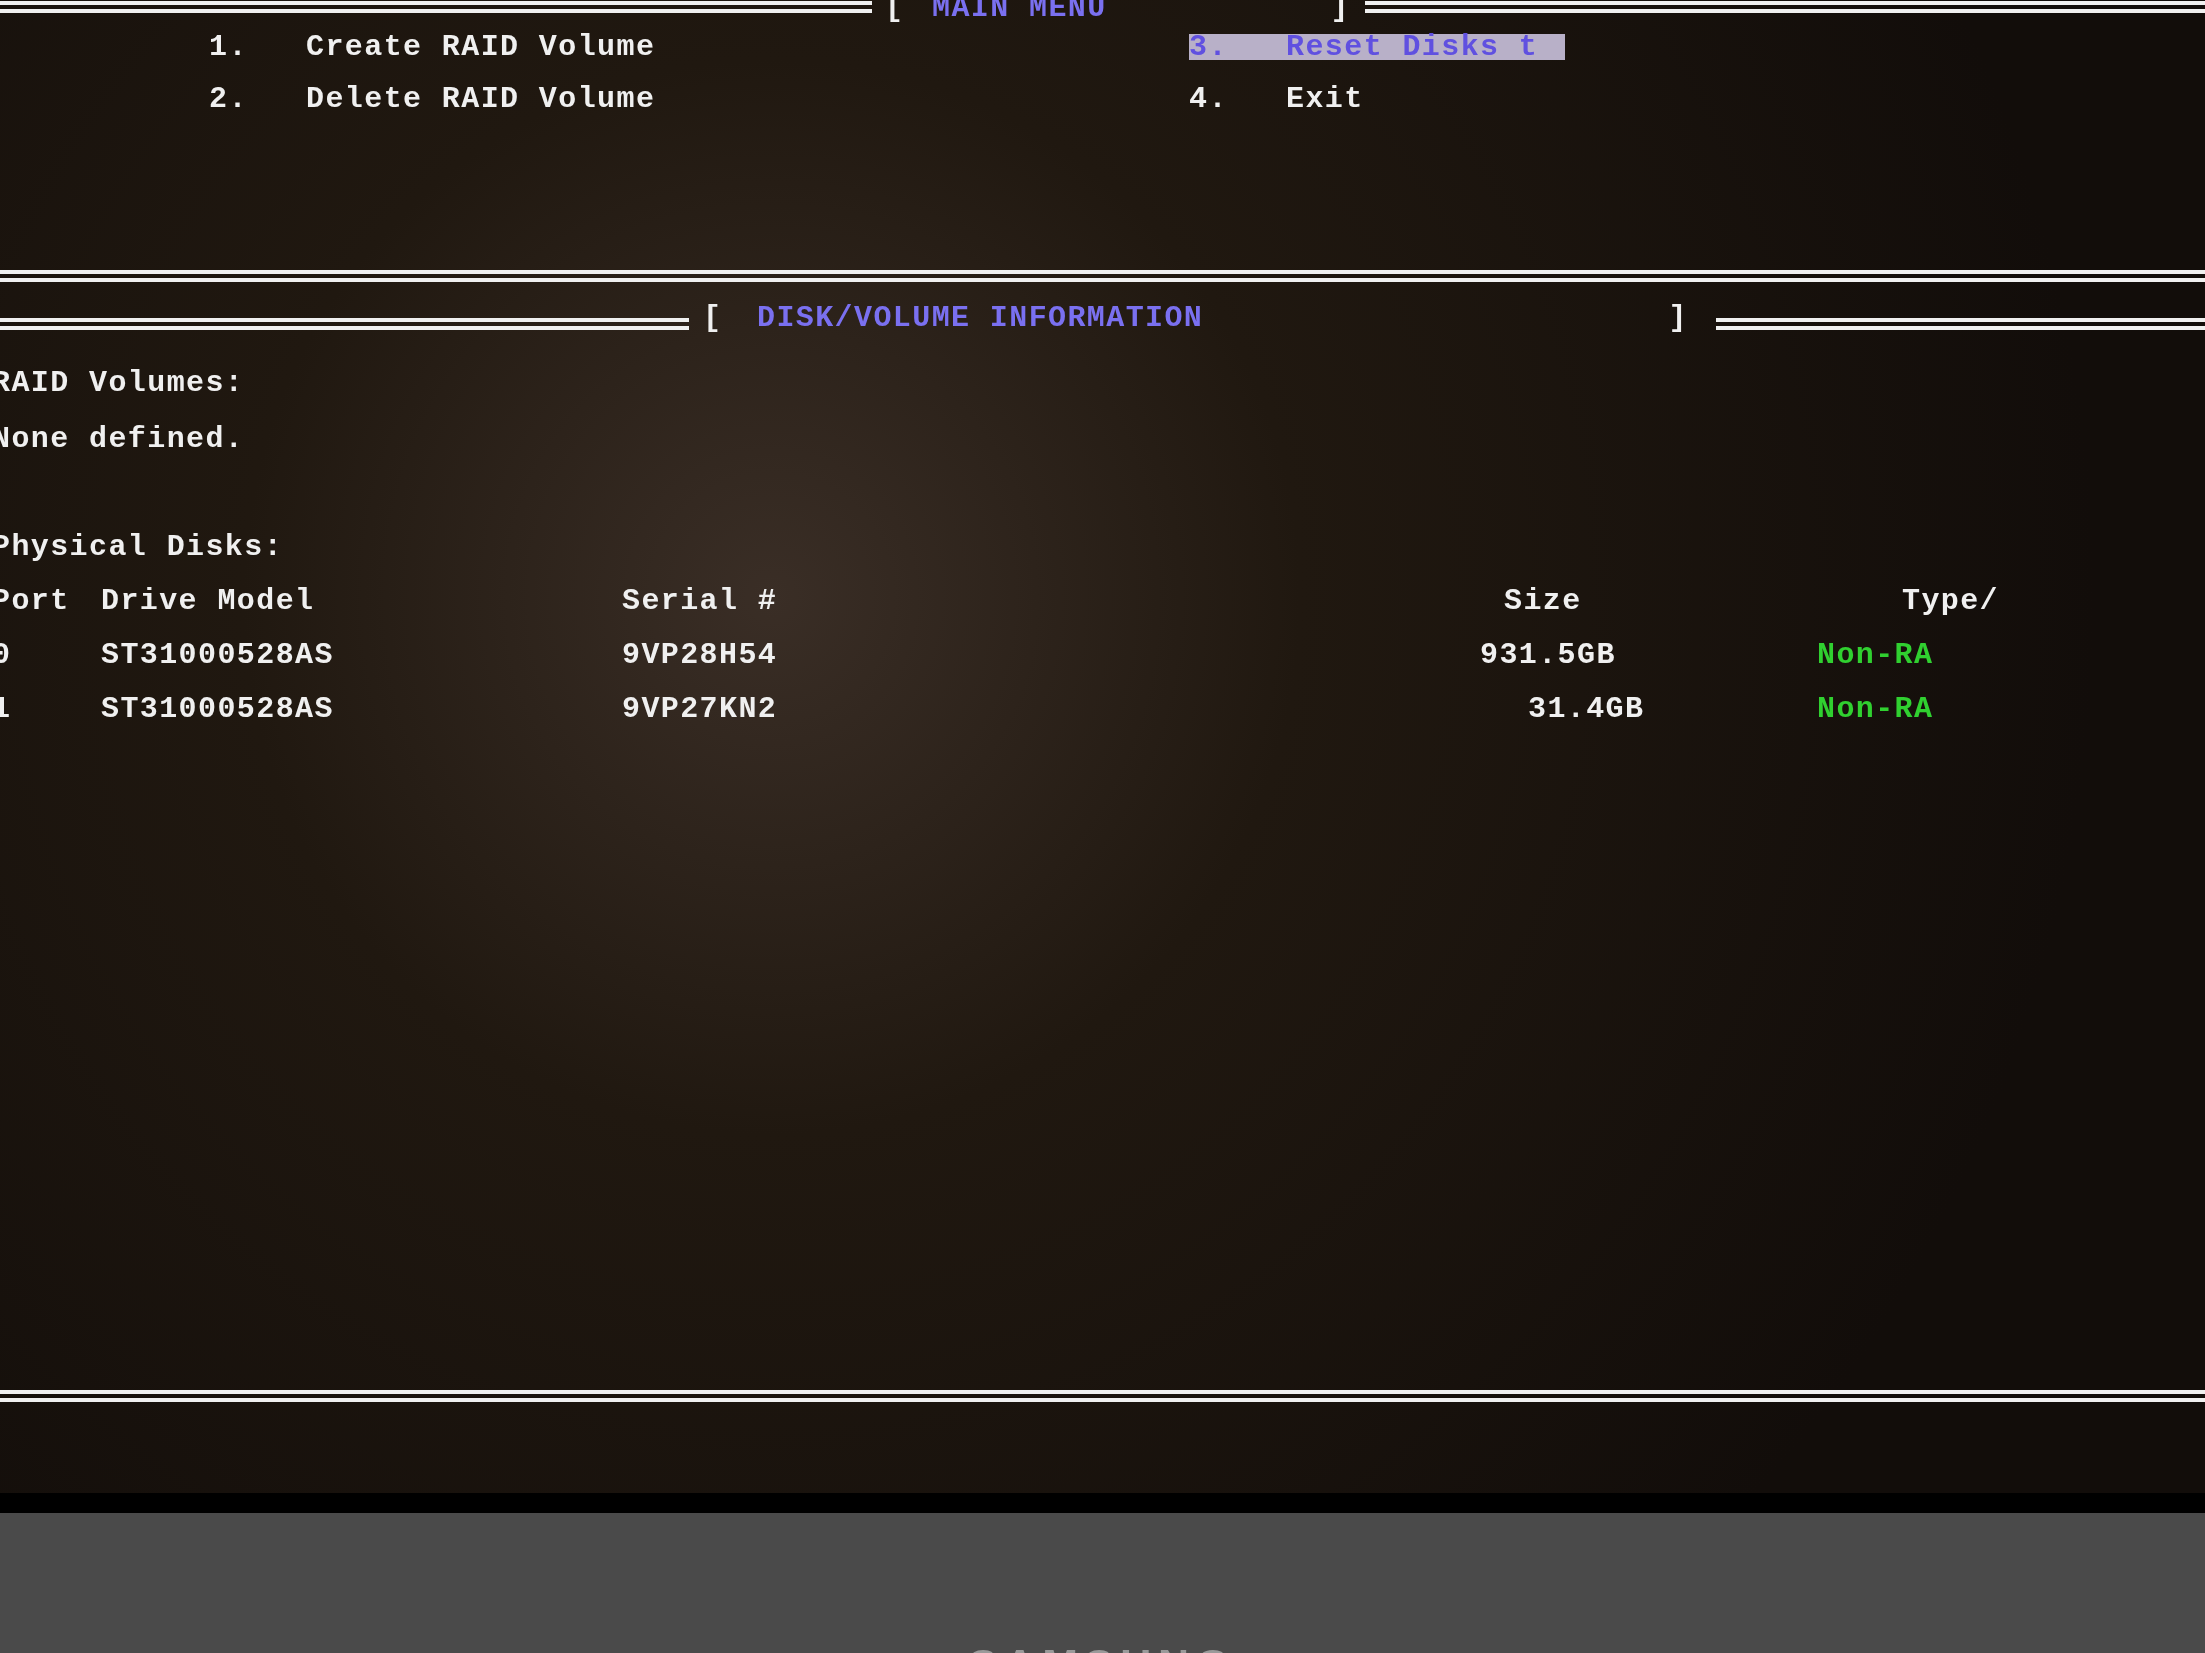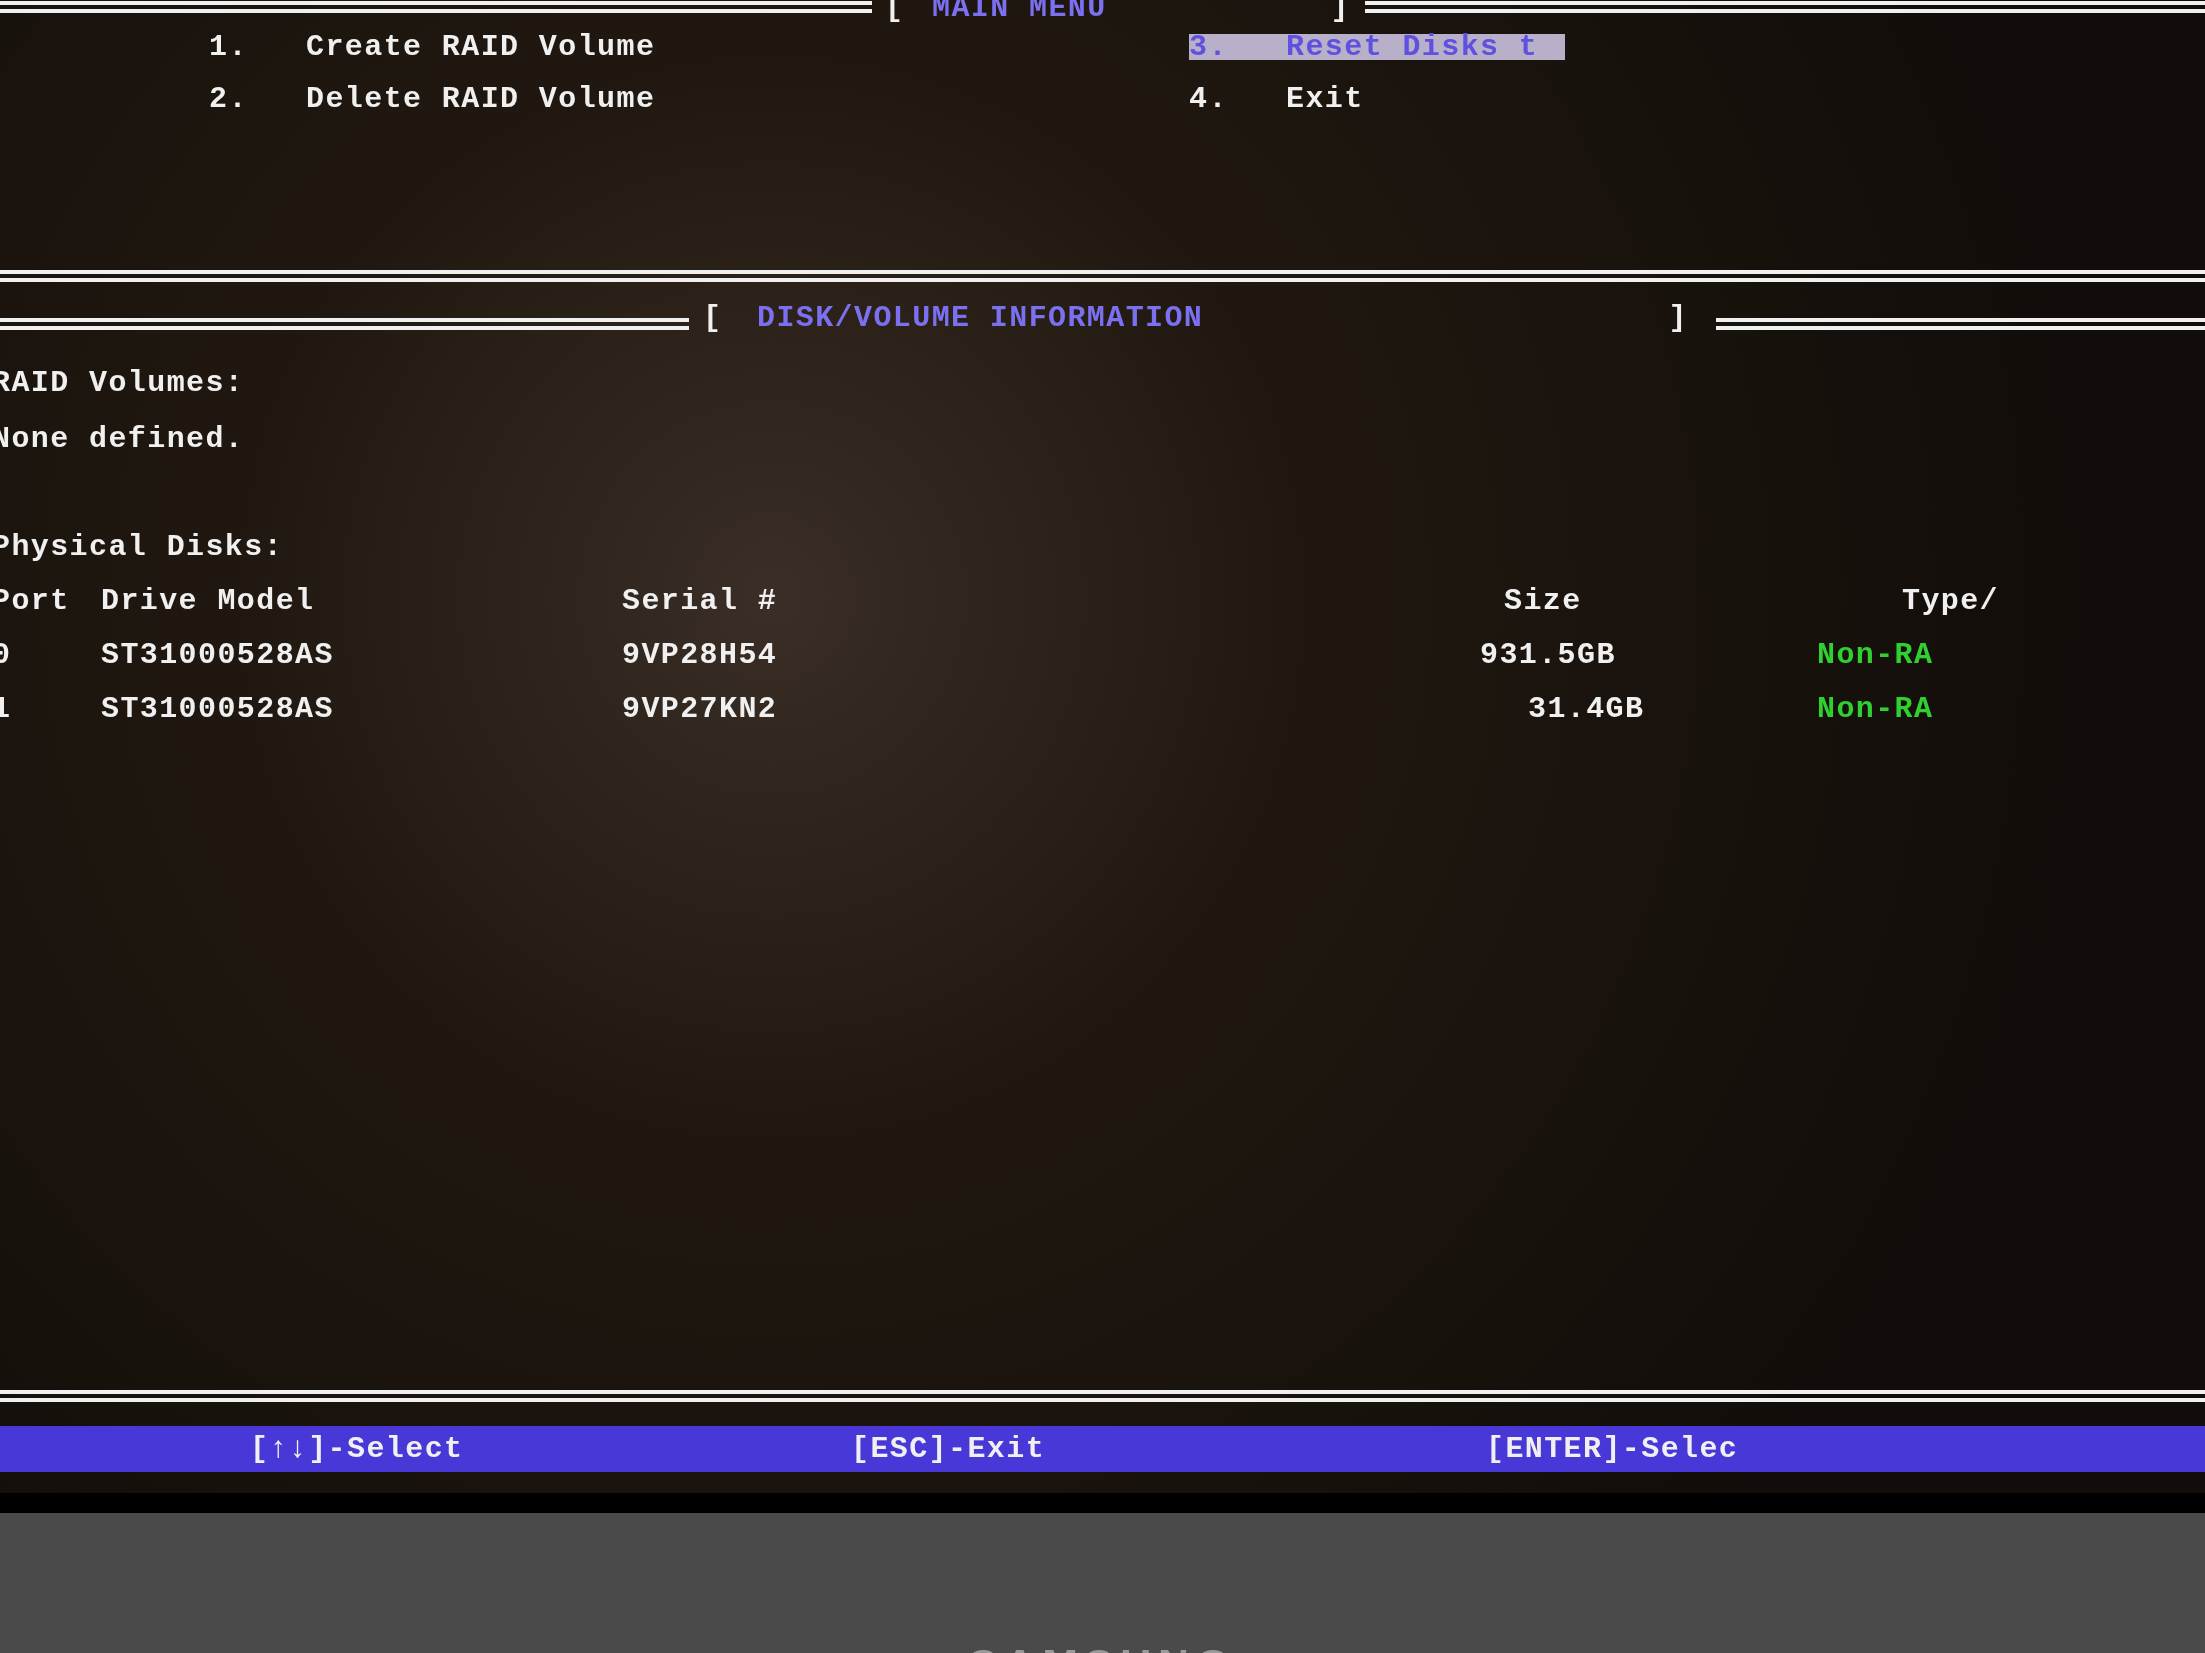--- a/index.html
+++ b/index.html
@@ -172,24 +172,19 @@
   <div class="row" style="top:696px;">
     <span style="position:absolute; left:-8px;">1</span>
     <span style="position:absolute; left:101px;">ST31000528AS</span>
     <span style="position:absolute; left:622px;">9VP27KN2</span>
     <span style="position:absolute; left:1528px;">31.4GB</span>
     <span style="position:absolute; left:1817px;" class="green bold">Non-RA</span>
   </div>
 
   <div class="dline" style="top:1390px;"></div>
 
-  <div class="footer" style="top:1426px;">
-    <span style="left:250px;">[↑↓]-Select</span>
-    <span style="left:851px;">[ESC]-Exit</span>
-    <span style="left:1486px;">[ENTER]-Selec</span>
-  </div>
 
 </div>
 
 <div class="bezel">
   <div class="brand">SAMSUNG</div>
 </div>
 
 
 </body></html>

